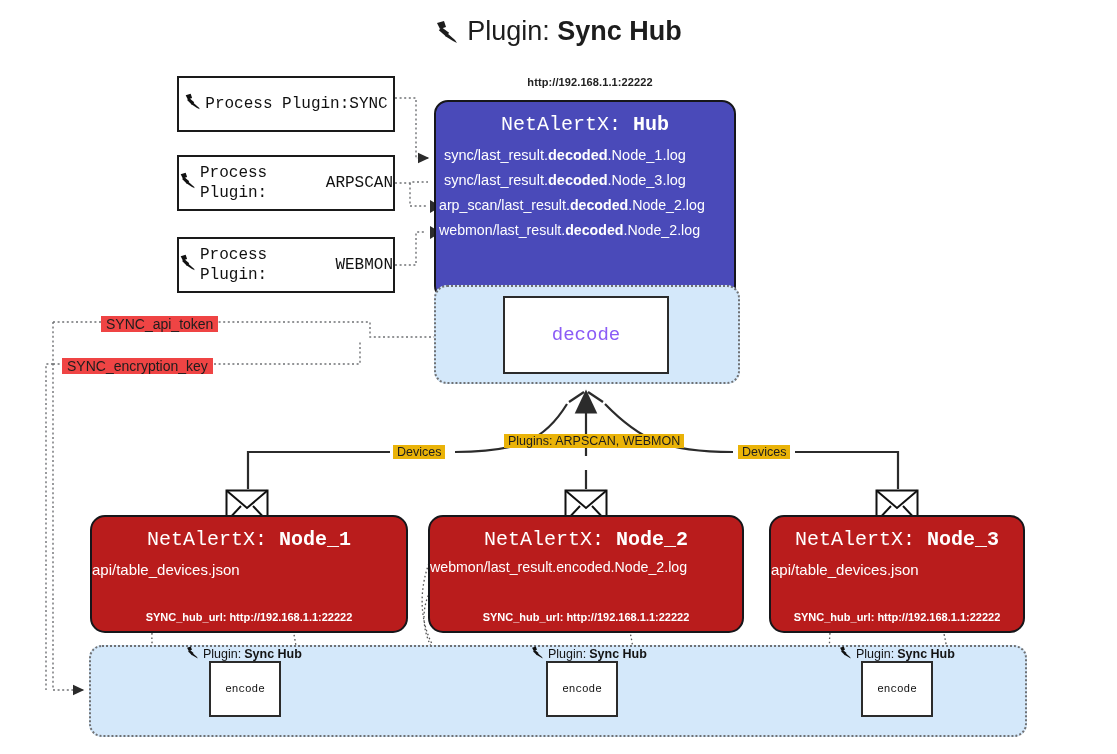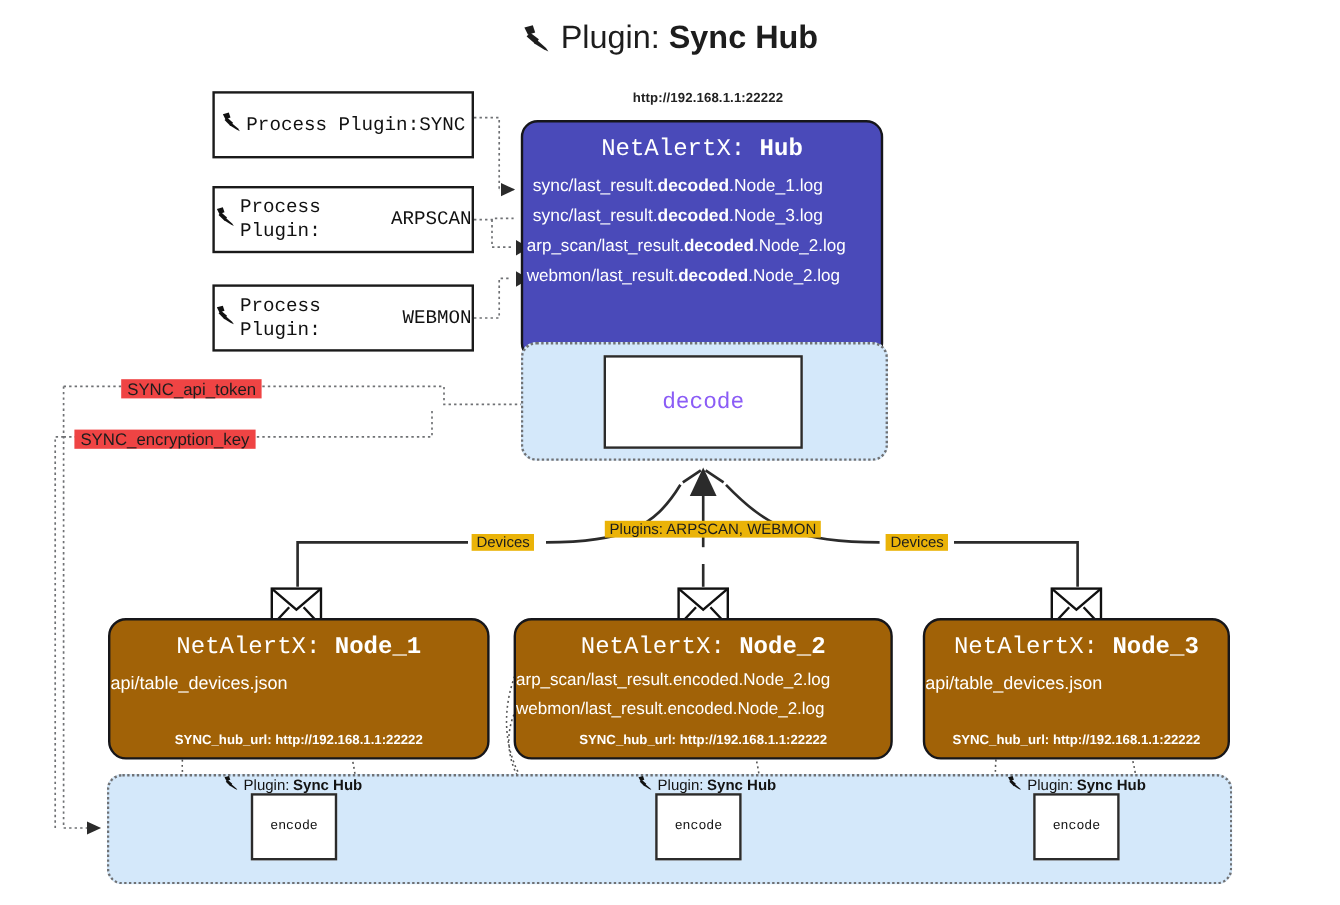--- a/index.html
+++ b/index.html
@@ -82,21 +82,21 @@
   .edge-label{
     position:absolute;font-size:12.5px;color:#1d1d1d;background:#eab308;
     padding:0 4px;white-space:nowrap;
   }
   #lbl-dev-left{left:393px;top:445px;}
   #lbl-dev-right{left:738px;top:445px;}
   #lbl-plugins{left:504px;top:434px;}
 
   
   .node{
-    position:absolute;width:318px;height:118px;background:#a16207;
+    position:absolute;width:318px;height:118px;background:#b91c1c;
     border:2px solid #16161a;border-radius:15px;box-sizing:border-box;color:#fff;
   }
   .node .n-title{
     text-align:center;margin-top:11px;font-size:20px;
     font-family:"Liberation Mono","DejaVu Sans Mono",monospace;white-space:nowrap;
   }
   .node .n-title b{font-weight:700;}
   .node .n-line{font-size:15px;line-height:25px;white-space:nowrap;}
   .node .n-lines{margin-top:6px;}
   .node .n-foot{
@@ -311,21 +311,20 @@
     <div class="n-title"><span>NetAlertX: </span><b>Node_1</b></div>
     <div class="n-lines">
       <div class="n-line">api/table_devices.json</div>
     </div>
     <div class="n-foot">SYNC_hub_url: http://192.168.1.1:22222</div>
   </div>
 
   <div class="node" id="node2">
     <div class="n-title"><span>NetAlertX: </span><b>Node_2</b></div>
     <div class="n-lines">
-      <div class="n-line">arp_scan/last_result.encoded.Node_2.log</div>
       <div class="n-line">webmon/last_result.encoded.Node_2.log</div>
     </div>
     <div class="n-foot">SYNC_hub_url: http://192.168.1.1:22222</div>
   </div>
 
   <div class="node" id="node3">
     <div class="n-title"><span>NetAlertX: </span><b>Node_3</b></div>
     <div class="n-lines">
       <div class="n-line">api/table_devices.json</div>
     </div>

